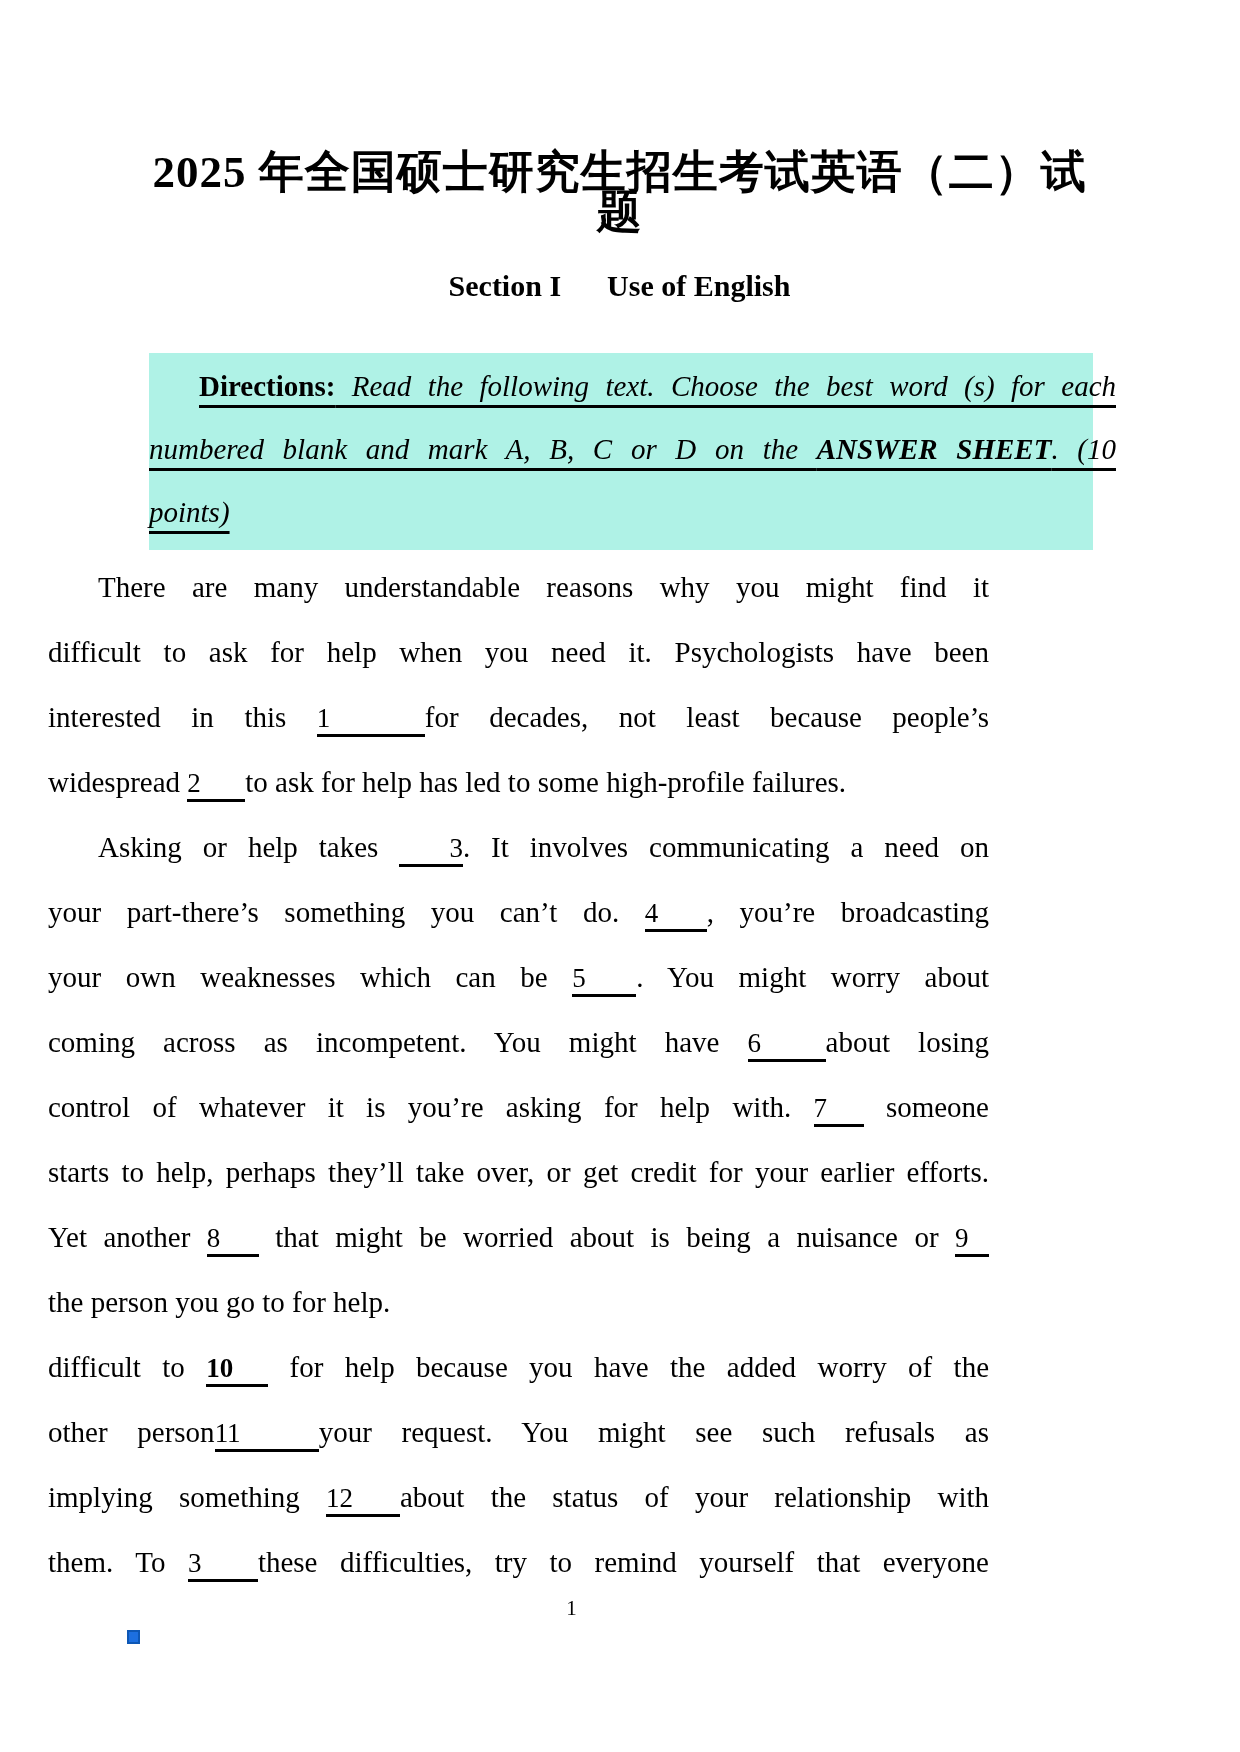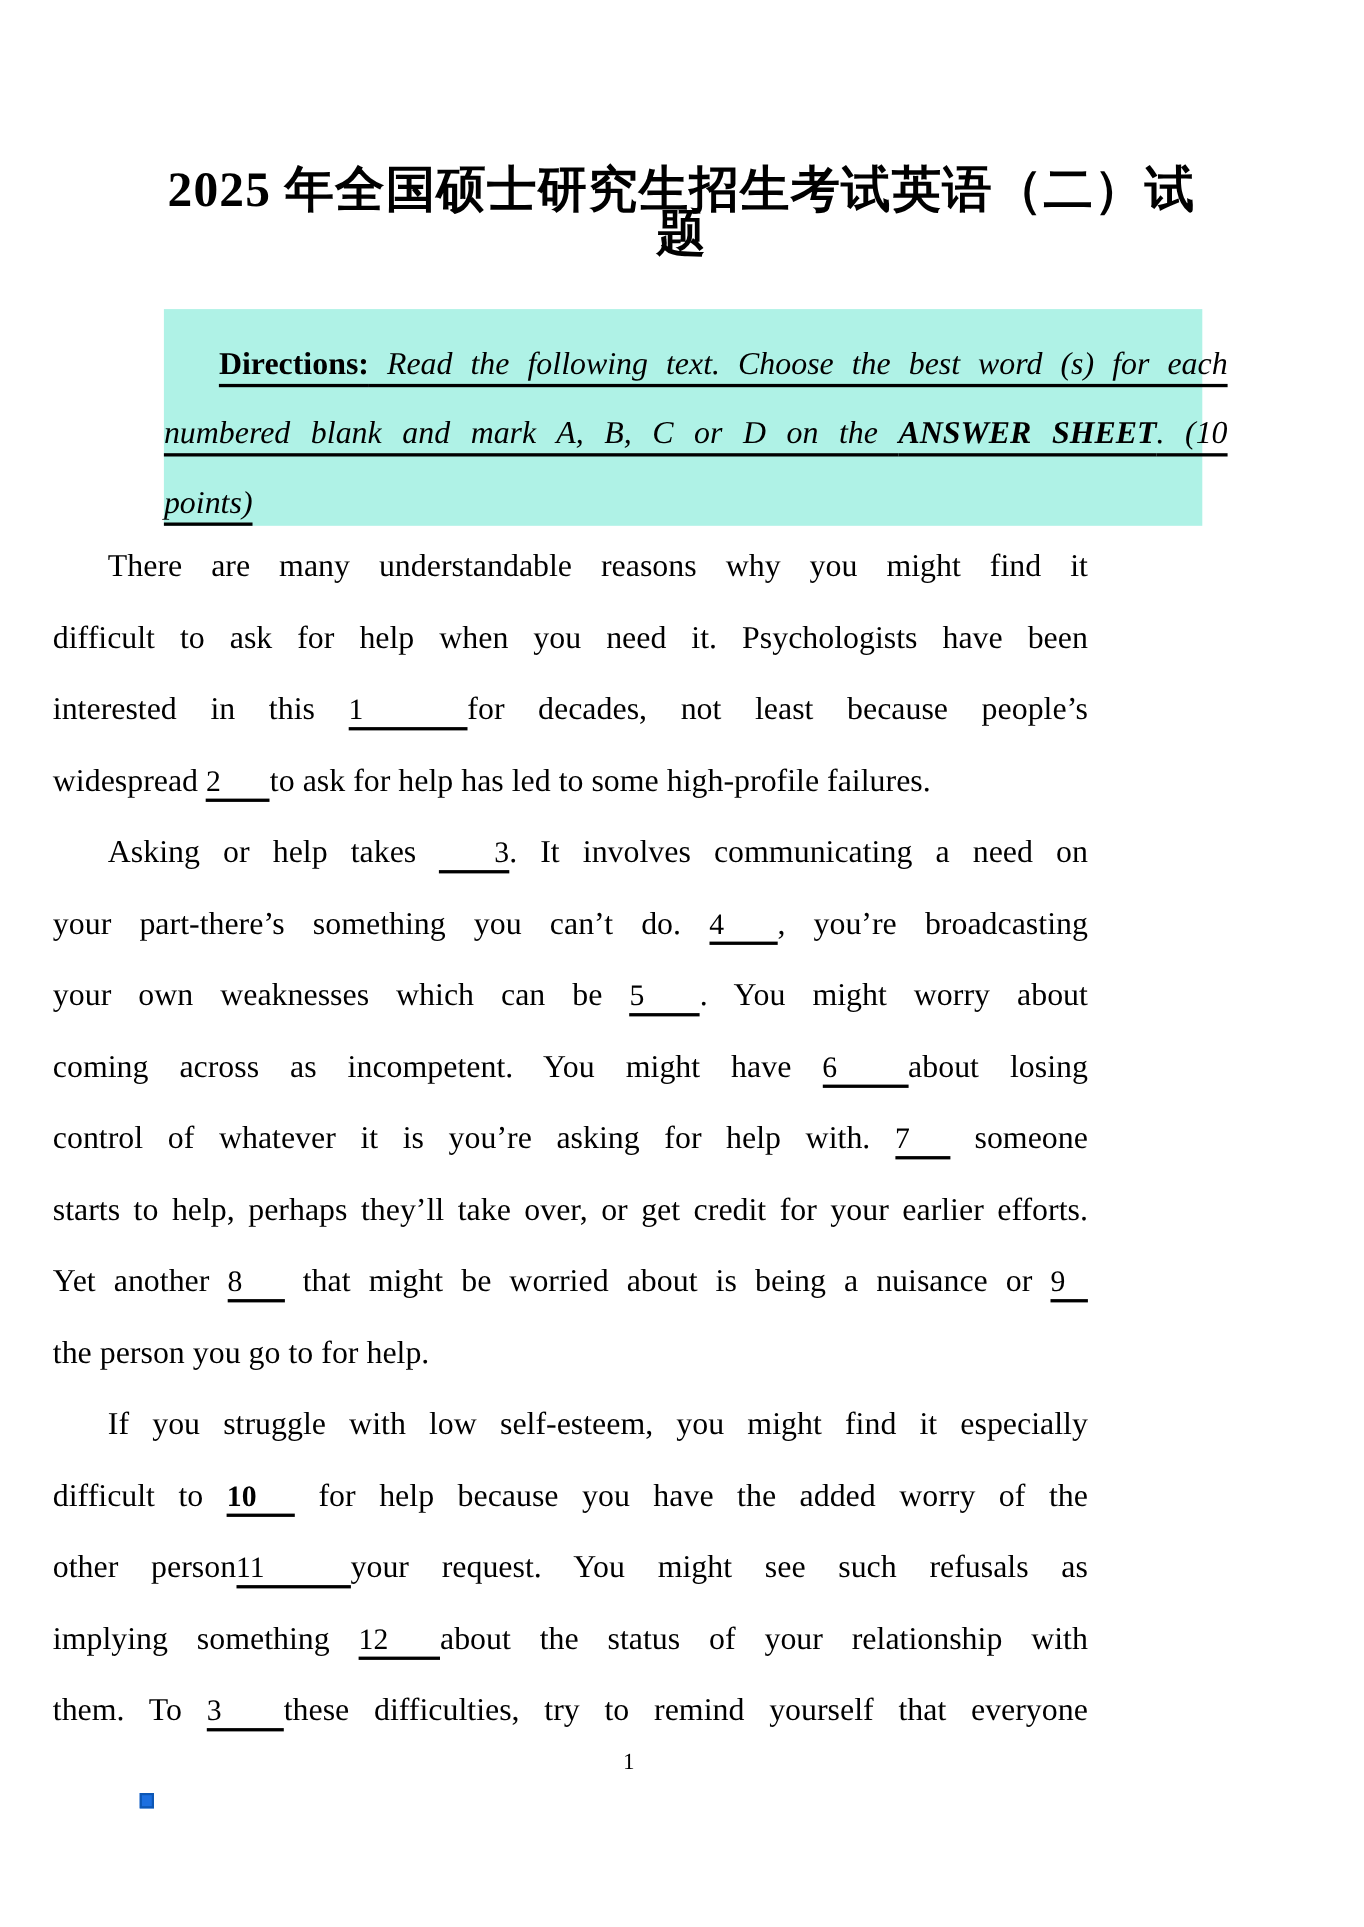--- a/index.html
+++ b/index.html
@@ -29,21 +29,21 @@
     line-height: 36px;
   }
   .section-heading .part1 { margin-right: 46px; }
 
   .directions-box {
     margin-top: 49px;
     margin-left: 149px;
     width: 944px;
     height: 197px;
     box-sizing: border-box;
-    padding-top: 19px;
+    padding-top: 2px;
     overflow: visible;
   }
   .directions-para {
     width: 967px;
     font-size: 29px;
     font-style: italic;
     line-height: 63px;
     text-align: justify;
     text-align-last: justify;
     text-indent: 50px;
@@ -91,20 +91,23 @@
     width: 13px; height: 14px;
     box-sizing: border-box;
   }
 </style>
 </head>
 <body>
 
 <div class="column">
   <div class="exam-title">2025 年全国硕士研究生招生考试英语（二）试题</div>
 
+  <div class="section-heading">
+    <span class="part1">Section I</span><span class="part2">Use of English</span>
+  </div>
 </div>
 
 <div class="directions-box" style="background: rgb(175, 242, 230);">
   <div class="directions-para">
     <span class="dir-label">Directions:</span><span> Read the following text. Choose the best word (s) for each</span><br>
     <span>numbered blank and mark A, B, C or D on the </span><span class="dir-bold">ANSWER SHEET</span><span>. (10</span><br>
     <span>points)</span>
   </div>
 </div>
 
@@ -114,21 +117,20 @@
     <div class="pline">interested in this <span class="blank" style="min-width: 108px;">1</span>for decades, not least because people’s</div>
     <div class="pline lastline">widespread <span class="blank" style="min-width: 58px;">2</span>to ask for help has led to some high-profile failures.</div>
     <div class="pline indent">Asking or help takes <span class="blank" style="min-width: 60px;">3</span>. It involves communicating a need on</div>
     <div class="pline">your part-there’s something you can’t do. <span class="blank" style="min-width: 62px;">4</span>, you’re broadcasting</div>
     <div class="pline">your own weaknesses which can be <span class="blank" style="min-width: 64px;">5</span>. You might worry about</div>
     <div class="pline">coming across as incompetent. You might have <span class="blank" style="min-width: 78px;">6</span>about losing</div>
     <div class="pline">control of whatever it is you’re asking for help with. <span class="blank" style="min-width: 50px;">7</span> someone</div>
     <div class="pline">starts to help, perhaps they’ll take over, or get credit for your earlier efforts.</div>
     <div class="pline">Yet another <span class="blank" style="min-width: 52px;">8</span> that might be worried about is being a nuisance or <span class="blank" style="min-width: 34px;">9</span></div>
     <div class="pline lastline">the person you go to for help.</div>
-    <div class="pline indent">If you struggle with low self-esteem, you might find it especially</div>
     <div class="pline">difficult to <span class="blank" style="min-width: 62px; font-weight: bold;">10</span> for help because you have the added worry of the</div>
     <div class="pline">other person<span class="blank" style="min-width: 104px;">11</span>your request. You might see such refusals as</div>
     <div class="pline">implying something <span class="blank" style="min-width: 74px;">12</span>about the status of your relationship with</div>
     <div class="pline">them. To <span class="blank" style="min-width: 70px;">3</span>these difficulties, try to remind yourself that everyone</div>
   </div>
 
 <div class="column footer">
   <span>1</span>
 </div>
 

